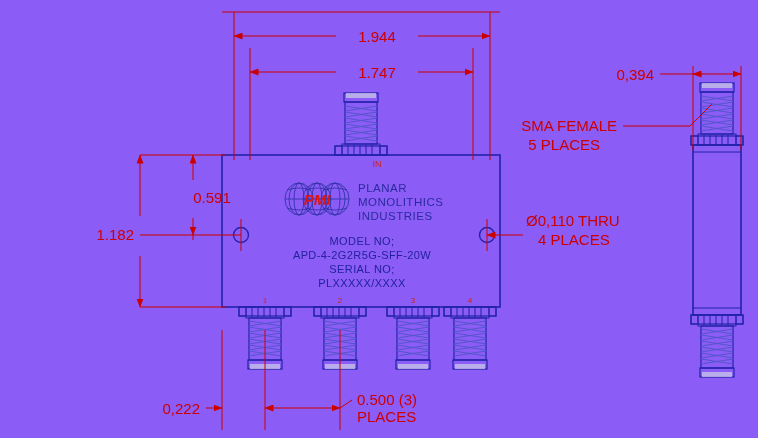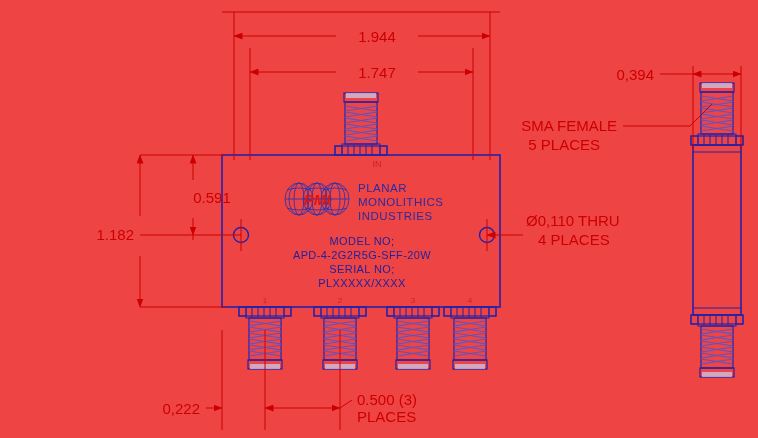--- a/index.html
+++ b/index.html
@@ -1,18 +1,18 @@
 <!DOCTYPE html>
 <html><head>
 <meta charset="utf-8">
 <style>
   html,body{margin:0;padding:0;background:#ffffff;}
   body{width:758px;height:438px;overflow:hidden;
        font-family:"Liberation Sans",sans-serif;}
-  #stage{position:relative;width:758px;height:438px;background:#ef4444;}
+  #stage{position:relative;width:758px;height:438px;background:#8b5cf6;}
   svg.layer{position:absolute;left:0;top:0;width:758px;height:438px;}
   .dimtext{fill:#cc0000;font-family:"Liberation Sans",sans-serif;font-size:15px;}
   .porttext{fill:#cc2222;font-family:"Liberation Sans",sans-serif;font-size:8px;}
   .intext{fill:#cc2222;font-family:"Liberation Sans",sans-serif;font-size:9px;}
   .labeltext{fill:#22229c;font-family:"Liberation Sans",sans-serif;font-size:11px;letter-spacing:.4px;}
   .brandtext{fill:#2b2b9e;font-family:"Liberation Sans",sans-serif;font-size:11.5px;letter-spacing:.5px;}
   .logotext{fill:#d81616;font-family:"Liberation Sans",sans-serif;font-weight:bold;
             font-size:15px;font-style:italic;}
 </style>
 </head>

